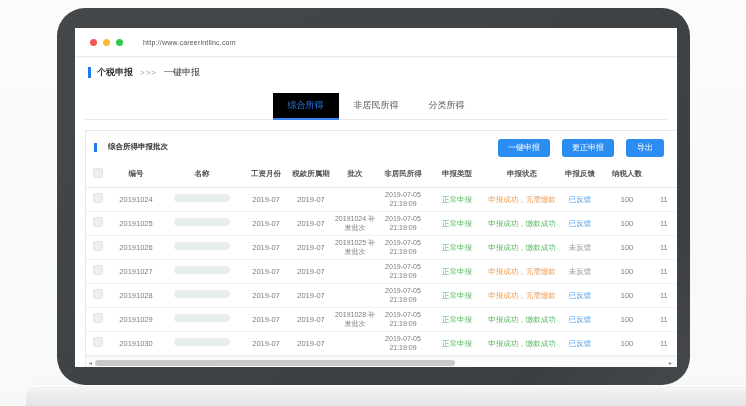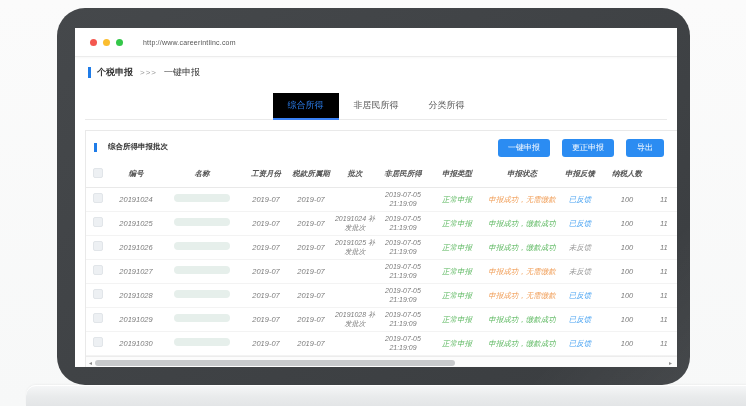--- a/index.html
+++ b/index.html
@@ -42,21 +42,21 @@
 
   
   .panel{margin:10px 0 0 10px;width:640px;border:1px solid #e9e9e9;background:#fff;position:relative;}
   .panel-header{display:flex;align-items:center;padding:11px 8px 9px 8px;position:relative;}
   .panel-title{font-size:7.5px;font-weight:bold;color:#333;margin-left:5px;}
   .btn-group{position:absolute;left:412px;top:8px;display:flex;gap:12px;}
   .btn{background:#2b8cf2;color:#fff;font-size:8px;border:none;border-radius:3px;
     padding:5px 10px;min-width:38px;text-align:center;cursor:pointer;line-height:1;}
 
   
-  table{border-collapse:collapse;table-layout:fixed;width:612px;font-style:italic;}
+  table{border-collapse:collapse;table-layout:fixed;width:612px;}
   th{font-size:7.5px;font-weight:bold;color:#555;height:26px;border-bottom:1px solid #e9e9e9;
     text-align:center;padding:0;white-space:nowrap;overflow:hidden;}
   td{font-size:7.5px;color:#7c7c7c;height:23px;border-bottom:1px solid #f3f3f3;
     text-align:center;padding:0;line-height:1.25;overflow:hidden;}
   td.wrap{white-space:normal;font-size:7px;}
   td.amount,th.amount{text-align:left;padding-left:8px;}
   .cb{display:inline-block;width:8px;height:8px;border-radius:2px;background:#edf0f3;border:1px solid #e1e5e9;cursor:pointer;}
   .pill{display:inline-block;width:56px;height:8px;border-radius:4px;background:#e6efeb;}
   .c-green{color:#57b65b;text-align:center;} .c-orange{color:#f09a51;} .c-blue{color:#4ba4f2;} .c-gray{color:#9b9b9b;}
 

